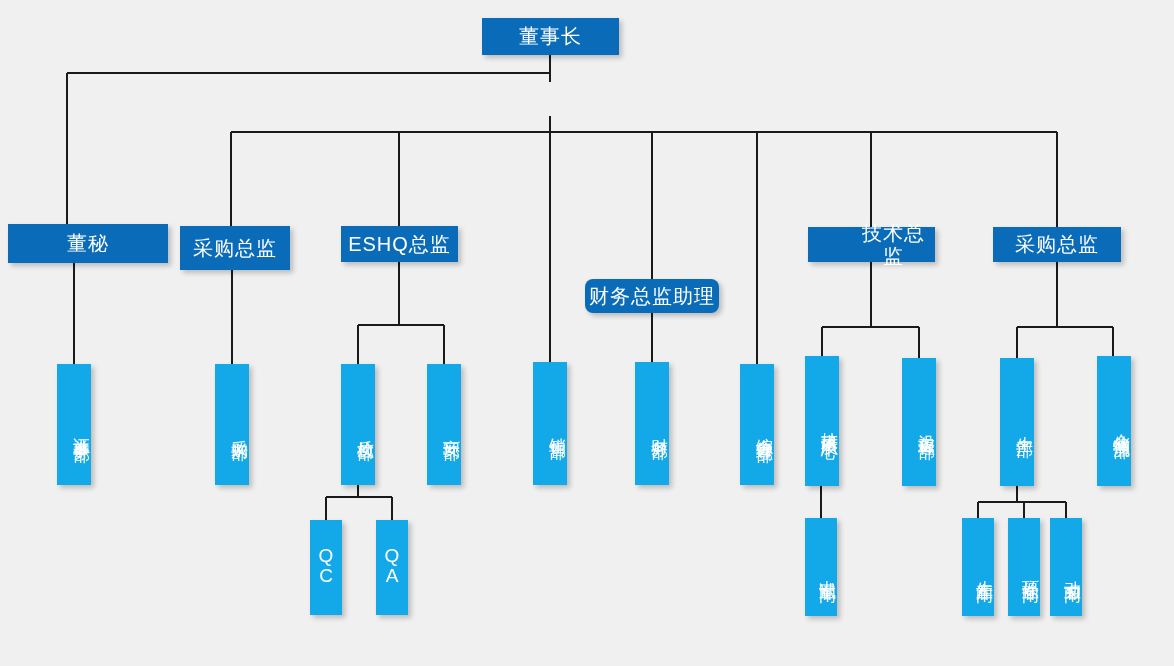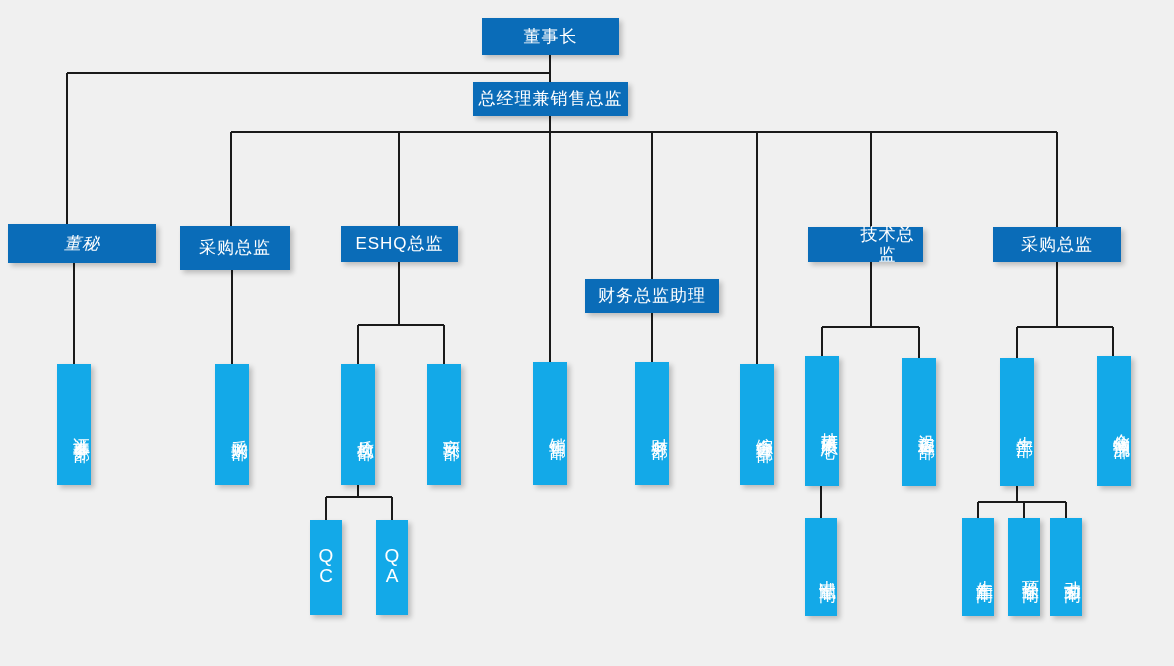--- a/index.html
+++ b/index.html
@@ -30,21 +30,21 @@
     display: flex;
     align-items: center;
     justify-content: center;
     color: #ffffff;
     text-align: center;
     box-shadow: 3px 3px 5px rgba(0,0,0,0.22);
     line-height: 1.12;
   }
   .node.exec {
     background: #0a6cb8;
-    font-size: 17px;
+    font-size: 20px;
     letter-spacing: 1px;
   }
   .node.dept {
     background: #13a9e8;
     font-size: 17px;
     writing-mode: vertical-rl;
     text-orientation: upright;
     letter-spacing: 2px;
     padding-top: 8px;
     align-items: flex-start;
@@ -103,41 +103,38 @@
       <line x1="978" y1="502" x2="1066" y2="502" stroke="#1a1a1a" stroke-width="1.6" shape-rendering="crispEdges"></line>
       <line x1="978" y1="502" x2="978" y2="518" stroke="#1a1a1a" stroke-width="1.6" shape-rendering="crispEdges"></line>
       <line x1="1024" y1="502" x2="1024" y2="518" stroke="#1a1a1a" stroke-width="1.6" shape-rendering="crispEdges"></line>
       <line x1="1066" y1="502" x2="1066" y2="518" stroke="#1a1a1a" stroke-width="1.6" shape-rendering="crispEdges"></line>
     </svg>
 
   <div class="node exec" style="left: 482px; top: 18px; width: 137px; height: 37px;">
       <span>董事长</span>
     </div>
 
-  <div class="node exec" style="left: 473px; top: 82px; width: 155px; height: 34px;">
-      <span>总经理兼销售总监</span>
-    </div>
 
-  <div class="node exec" style="left: 8px; top: 224px; width: 148px; height: 39px; font-style: italic;">
+  <div class="node exec" style="left: 8px; top: 224px; width: 160px; height: 39px;">
       <span>董秘</span>
     </div>
 
   <div class="node exec" style="left: 180px; top: 226px; width: 110px; height: 44px;">
       <span>采购总监</span>
     </div>
 
   <div class="node exec" style="left: 341px; top: 226px; width: 117px; height: 36px; text-align: right;">
       <span>ESHQ总监</span>
     </div>
 
-  <div class="node exec" style="left: 585px; top: 279px; width: 134px; height: 34px;">
+  <div class="node exec" style="left: 585px; top: 279px; width: 134px; height: 34px; border-radius: 8px;">
       <span>财务总监助理</span>
     </div>
 
-  <div class="node exec" style="left: 808px; top: 227px; width: 115px; height: 35px; padding-left: 44px;">
+  <div class="node exec" style="left: 808px; top: 227px; width: 127px; height: 35px; padding-left: 44px;">
       <span>技术总监</span>
     </div>
 
   <div class="node exec" style="left: 993px; top: 227px; width: 128px; height: 35px;">
       <span>采购总监</span>
     </div>
 
   <div class="node dept" style="left: 57px; top: 364px; width: 34px; height: 121px;">证券事务部</div>
 
   <div class="node dept" style="left: 215px; top: 364px; width: 34px; height: 121px;">采购部</div>

